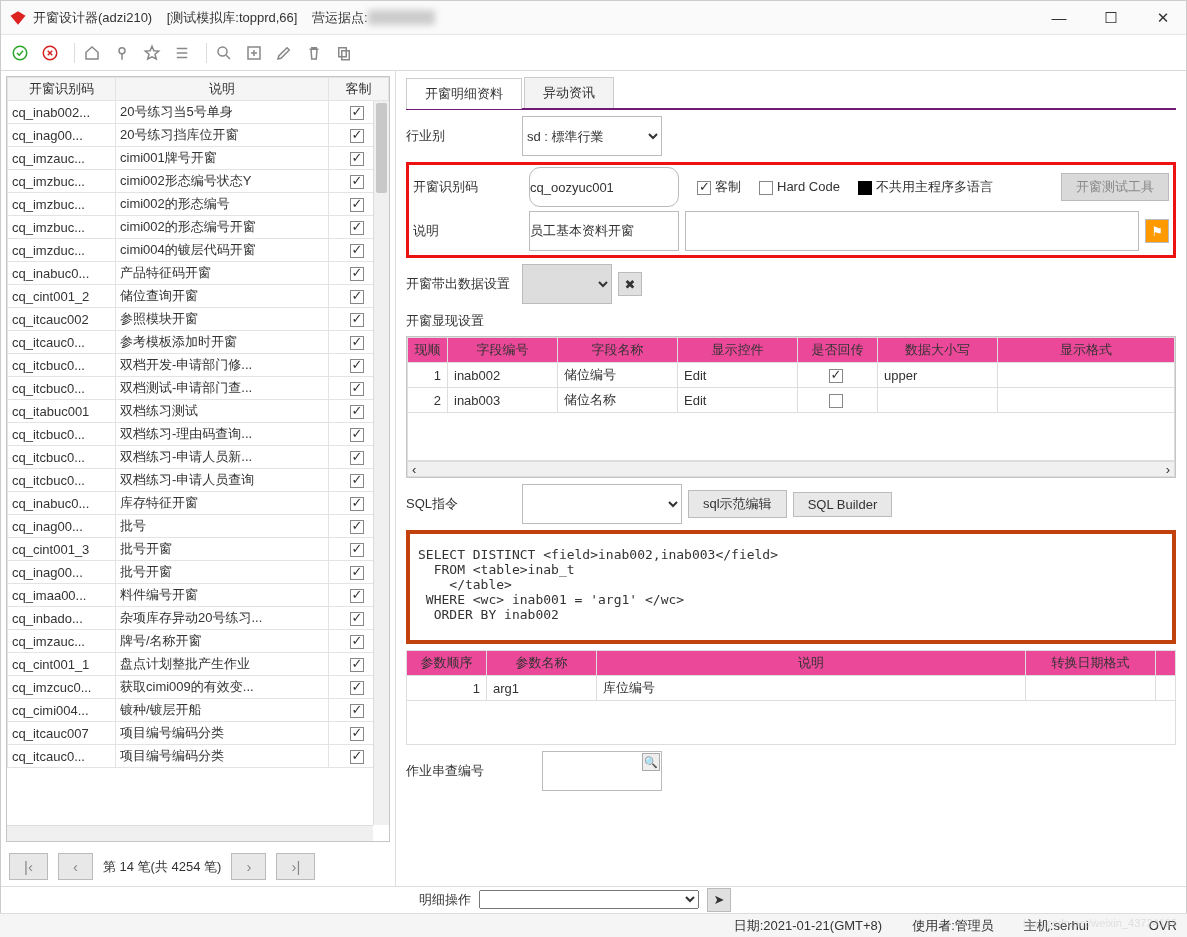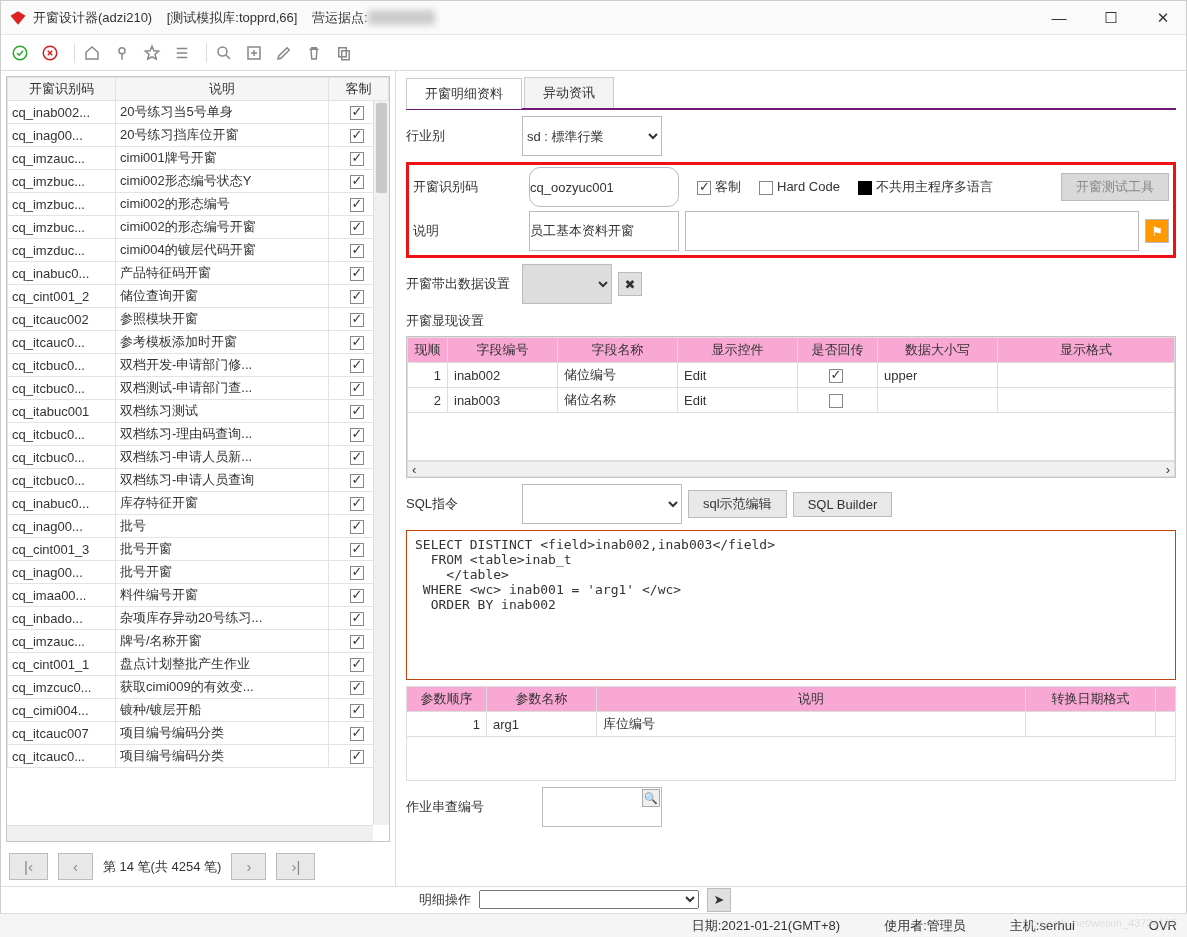--- a/index.html
+++ b/index.html
@@ -37,26 +37,26 @@
   .form-row .sel, .form-row input[type=text]{ border:1px solid #bbb; height:40px; padding:0 0; background:#fff;}
   .highlight-box { border:3px solid #e11; padding:2px 4px 4px 4px; display:flex; flex-direction:column; gap:4px;}
   .chk { width:14px; height:14px; border:1px solid #888; display:inline-block; vertical-align:middle; margin-right:4px; position:relative;}
   .chk.checked::after{ content:"✓"; position:absolute; top:-3px; left:1px; font-size:13px;}
   .chk.black{ border:1px solid #000;}
   .chk.black.filled{ background:#000;}
   .btn { background:#e8e8e8; border:1px solid #bbb; padding:4px 14px; cursor:pointer;}
   .test-btn { background:#d9d9d9; color:#888;}
   .mini-grid { width:100%; border:1px solid #c5c5c5; border-collapse:collapse;}
   .mini-grid th, .mini-grid td { border:1px solid #ddd; padding:3px 6px; height:24px; font-size:13px;}
-  .mini-grid th { background:#f9a8d4; font-weight:normal; text-align:center;}
+  .mini-grid th { background:#ec4899; font-weight:normal; text-align:center;}
   .mini-grid td.c { text-align:center;}
   .mini-grid td.r { text-align:right;}
-  .sql-box { border:1px solid #c2410c; width:100%; height:150px; padding:6px 8px; font-family:Consolas,monospace; font-size:13px; white-space:pre; overflow:auto; resize:none;}
+  .sql-box { border:4px solid #c2410c; width:100%; height:114px; padding:13px 8px; font-family:Consolas,monospace; font-size:13px; white-space:pre; overflow:auto; resize:none;}
   .strip { height:26px; border-top:1px solid #ddd; padding:2px 8px; display:flex; align-items:center; gap:8px;}
-  .statusbar { position:absolute; left:0; right:0; bottom:0; height:24px; background:#f5f5f5; border-top:1px solid #ddd; display:flex; align-items:center; padding:0 10px; font-size:12px; gap:44px; justify-content:flex-end;}
+  .statusbar { position:absolute; left:0; right:0; bottom:0; height:24px; background:#f5f5f5; border-top:1px solid #ddd; display:flex; align-items:center; padding:0 10px; font-size:12px; gap:30px; justify-content:flex-end;}
   .statusbar .watermark{ position:absolute; right:10px; top:3px; color:#c9c9c9; font-size:11px; opacity:.5;}
   .scroll-h{ height:16px; background:#f0f0f0; border:1px solid #ddd; display:flex; align-items:center; justify-content:space-between; padding:0 4px;}
   .section-label{ margin-top:2px;}
   .input-with-icon{ position:relative; display:inline-block;}
   .input-with-icon .srch{ position:absolute; right:2px; top:2px; width:18px; height:18px; border:1px solid #aaa; background:#eee; display:flex; align-items:center;justify-content:center; font-size:11px;}
   .tool-sq{ width:24px; height:24px; background:#e0e0e0; border:1px solid #bbb; display:flex; align-items:center;justify-content:center;}
 </style>
 </head>
 <body>
 

